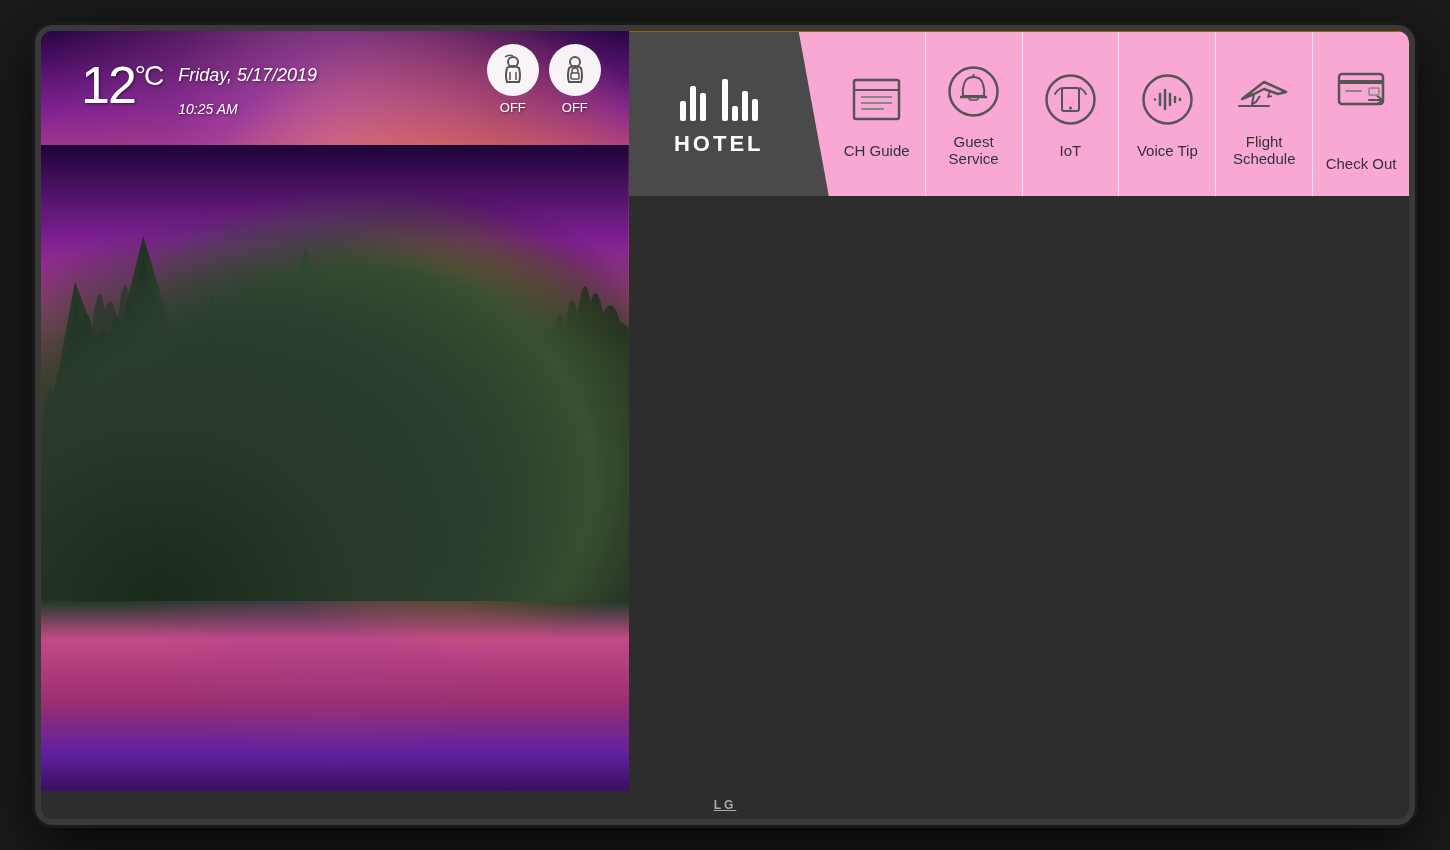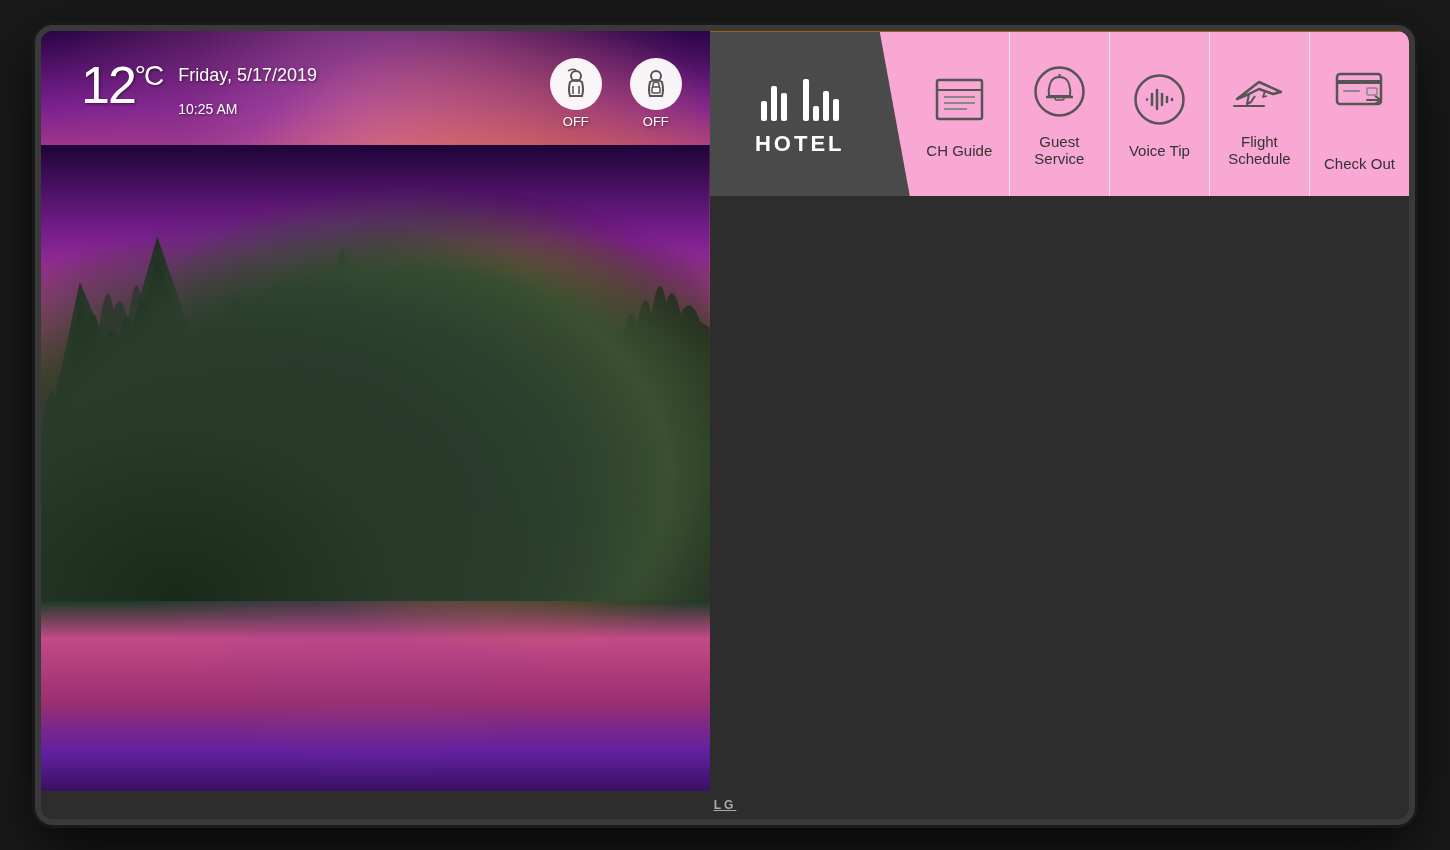--- a/index.html
+++ b/index.html
@@ -116,20 +116,21 @@
       vertical-align: super;
       font-weight: 300;
     }
 
     .date-time {
       display: flex;
       flex-direction: column;
       justify-content: flex-start;
       padding-top: 6px;
       gap: 4px;
+      font-style: italic;
     }
 
     .date {
       font-size: 18px;
       font-weight: 400;
     }
 
     .time {
       font-size: 14px;
       font-weight: 400;
@@ -156,24 +157,24 @@
 
     .welcome-subtitle {
       font-size: 26px;
       font-weight: 300;
       letter-spacing: 0.3px;
     }
 
     
     .top-controls {
       position: absolute;
-      top: 27px;
+      top: 13px;
       right: 28px;
       display: flex;
-      gap: 28px;
+      gap: 10px;
       align-items: flex-start;
       text-align: right;
     }
 
     .control-button {
       display: flex;
       flex-direction: column;
       align-items: center;
       gap: 4px;
     }
@@ -461,20 +462,34 @@
 
               <path d="M27.5 13 Q20 13 18 20 Q16 26 17 32 L38 32 Q39 26 37 20 Q35 13 27.5 13Z" fill="none" stroke="#555" stroke-width="2"></path>
               <line x1="27.5" y1="10" x2="27.5" y2="14" stroke="#555" stroke-width="2"></line>
               <line x1="14" y1="33" x2="41" y2="33" stroke="#555" stroke-width="2.5"></line>
               <rect x="23" y="33" width="9" height="3" rx="1.5" fill="none" stroke="#555" stroke-width="1.5"></rect>
             </svg>
           </div>
           <span class="menu-label">Guest Service</span>
         </div>
 
+        <div class="menu-item">
+          <div class="menu-icon">
+            <svg width="55" height="55" viewBox="0 0 55 55">
+              <circle cx="27.5" cy="27.5" r="24" fill="none" stroke="#555" stroke-width="2.5"></circle>
+
+              <rect x="19" y="16" width="17" height="23" rx="2" fill="none" stroke="#555" stroke-width="2"></rect>
+              <circle cx="27.5" cy="36" r="1.5" fill="#555"></circle>
+
+              <path d="M12 22 Q14 18 18 16" fill="none" stroke="#555" stroke-width="1.8" stroke-linecap="round"></path>
+              <path d="M43 22 Q41 18 37 16" fill="none" stroke="#555" stroke-width="1.8" stroke-linecap="round"></path>
+            </svg>
+          </div>
+          <span class="menu-label">IoT</span>
+        </div>
 
         <div class="menu-item">
           <div class="menu-icon">
             <svg width="55" height="55" viewBox="0 0 55 55">
               <circle cx="27.5" cy="27.5" r="24" fill="none" stroke="#555" stroke-width="2.5"></circle>
 
               <line x1="15" y1="27.5" x2="15" y2="27.5" stroke="#555" stroke-width="2.5" stroke-linecap="round"></line>
               <line x1="20" y1="22" x2="20" y2="33" stroke="#555" stroke-width="2.5" stroke-linecap="round"></line>
               <line x1="25" y1="18" x2="25" y2="37" stroke="#555" stroke-width="2.5" stroke-linecap="round"></line>
               <line x1="30" y1="22" x2="30" y2="33" stroke="#555" stroke-width="2.5" stroke-linecap="round"></line>

